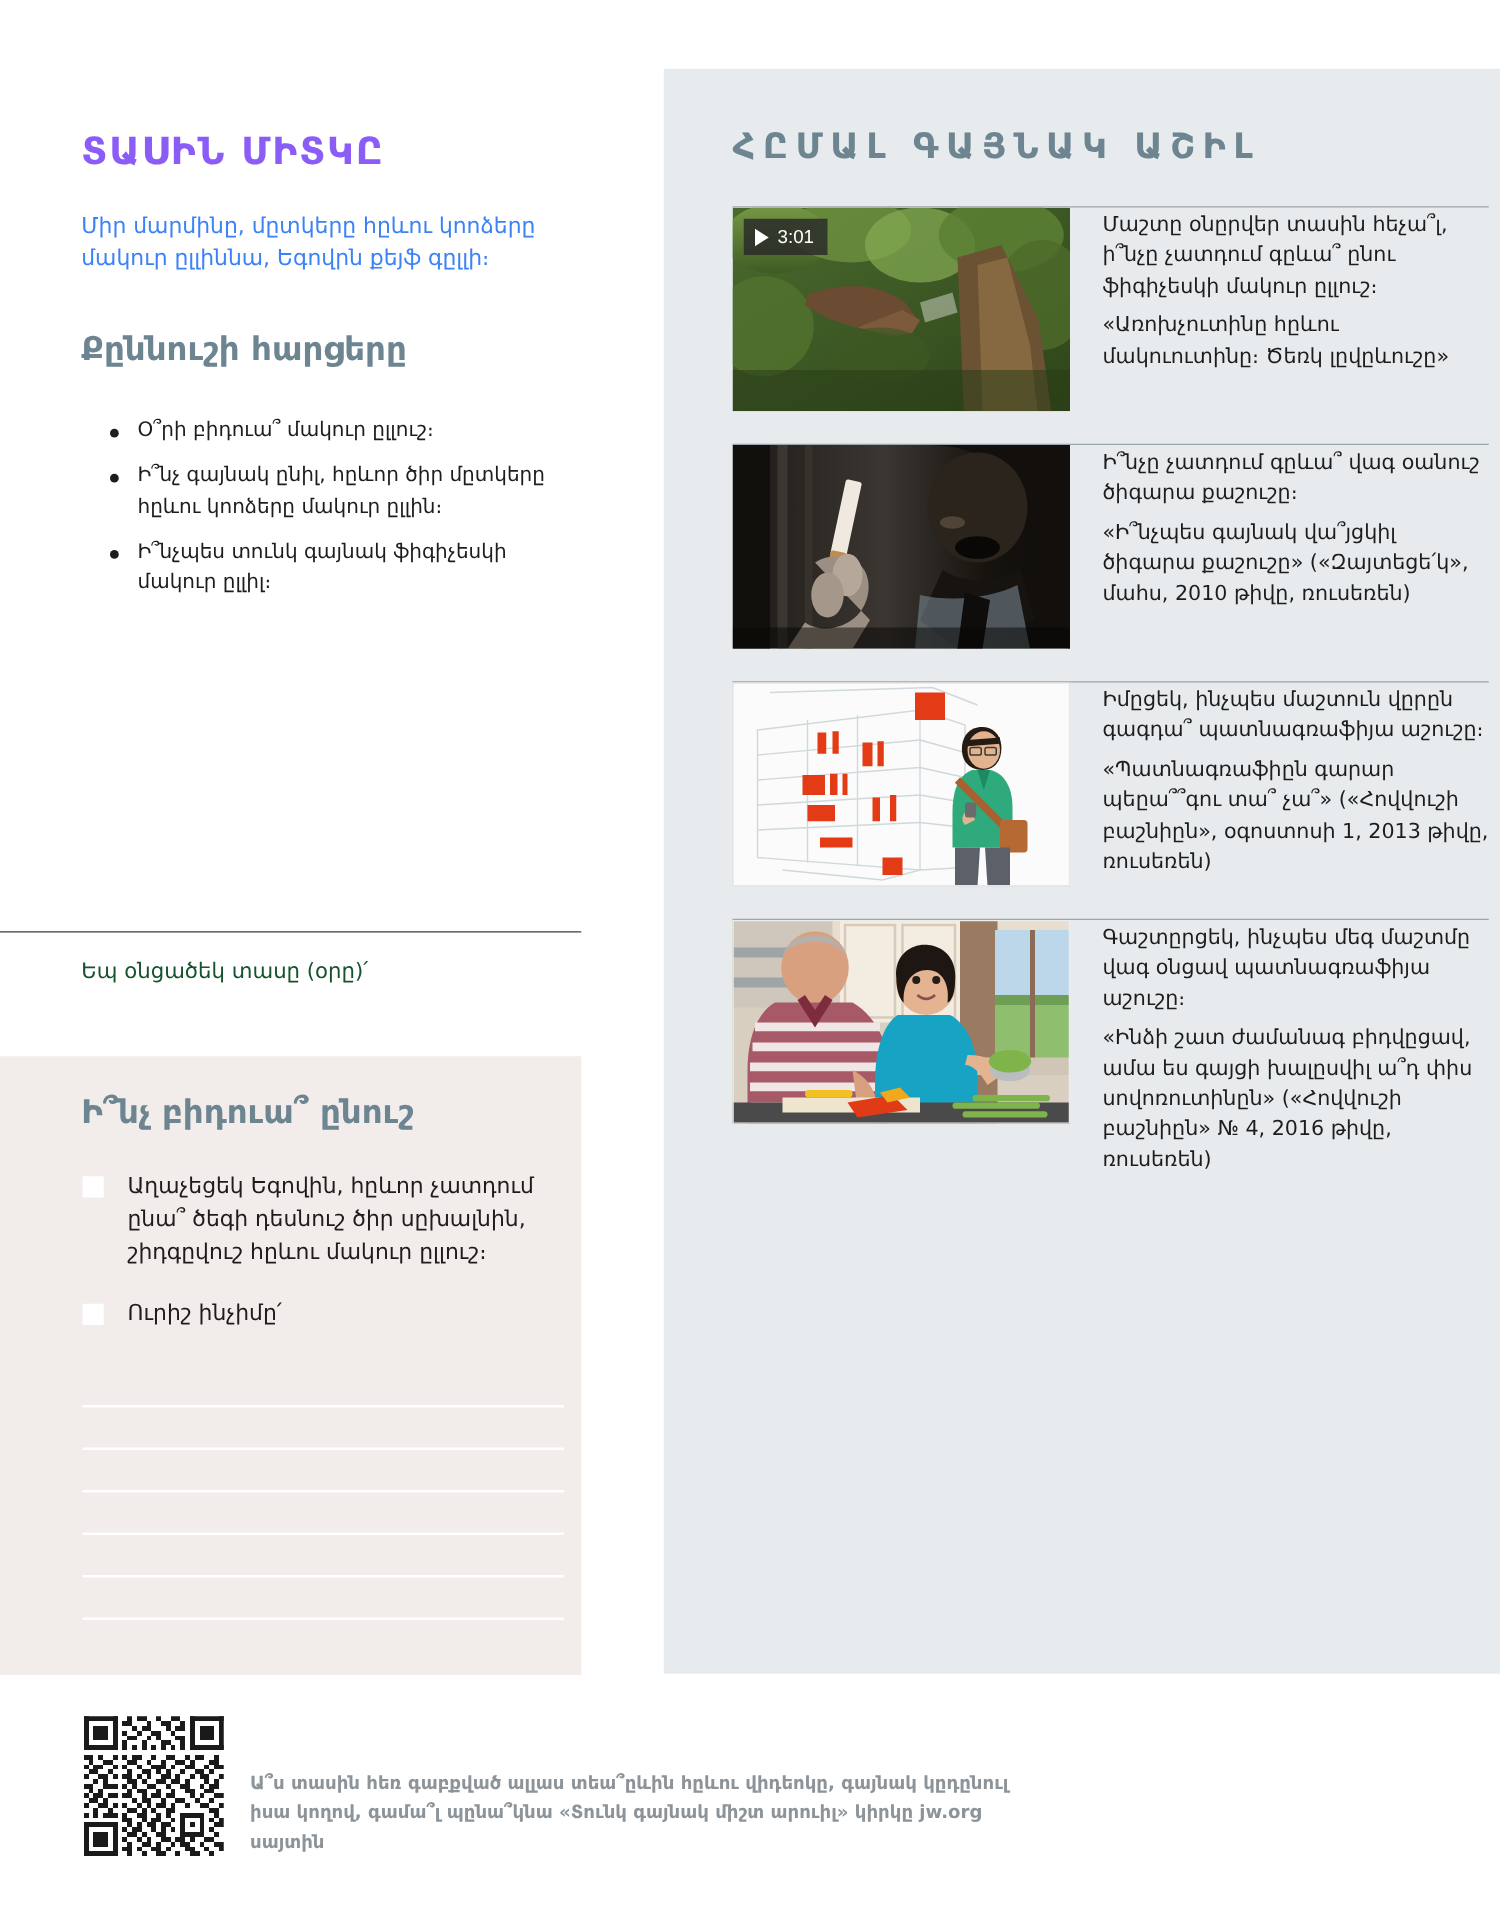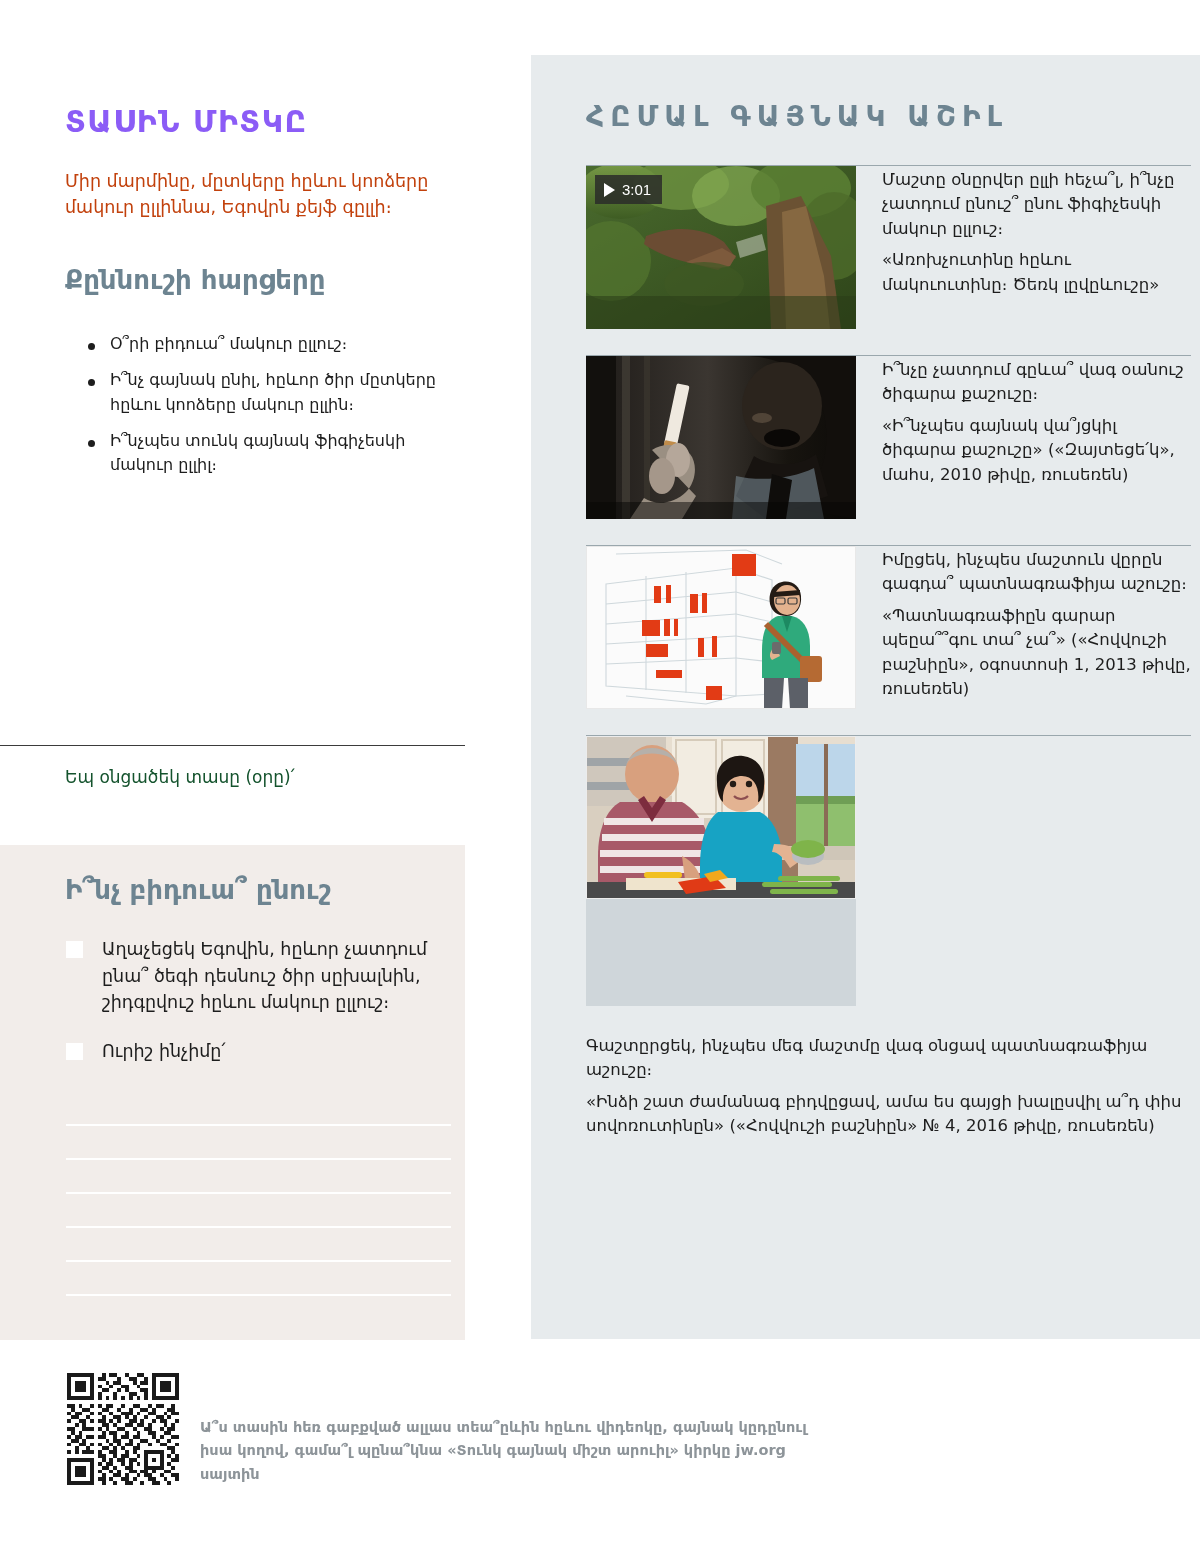--- a/index.html
+++ b/index.html
@@ -40,21 +40,21 @@
     margin-bottom: 32px;
     white-space: nowrap;
   }
 
   .media-row {
     display: flex;
     gap: 26px;
     border-top: 1px solid #9aa7ad;
     padding-bottom: 26px;
   }
-  .media-row:last-child { border-bottom: none; flex-direction: column; }
+  .media-row:last-child { border-bottom: none; }
 
   .thumb {
     position: relative;
     flex: 0 0 270px;
     width: 270px;
     height: 163px;
     overflow: hidden;
     background: #cfd6da;
   }
   .thumb svg { display: block; width: 270px; height: 163px; }
@@ -110,21 +110,21 @@
     color: #8b5cf6;
   }
 
   .intro-para {
     position: absolute;
     left: 65px;
     top: 168px;
     width: 400px;
     font-size: 17.5px;
     line-height: 1.5;
-    color: #c2410c;
+    color: #3b82f6;
   }
 
   .sub-heading {
     position: absolute;
     left: 65px;
     top: 265px;
     font-size: 26px;
     font-weight: 700;
     color: #6d8491;
   }
@@ -331,21 +331,21 @@
           <ellipse cx="118" cy="118" rx="40" ry="22" fill="#3f5824" opacity=".7"></ellipse>
           <path d="M150 76 L176 68 L180 84 L154 92 Z" fill="#d7d9cf" opacity=".5"></path>
           <rect x="0" y="130" width="270" height="33" fill="#2a3d18" opacity=".55"></rect>
         </svg>
         <div class="badge">
           <span class="tri"></span>
           <span>3:01</span>
         </div>
       </div>
       <div class="media-text">
-        <span class="intro">Մաշտը օնըրվեր ըլլի հեչա՞լ, ի՞նչը չատդում ընուշ՞ ընու ֆիգիչեսկի մակուր ըլլուշ։</span>
+        <span class="intro">Մաշտը օնըրվեր տասին հեչա՞լ, ի՞նչը չատդում գըևա՞ ընու ֆիգիչեսկի մակուր ըլլուշ։</span>
         <span class="title-bold">«Առոխչուտինը հըևու մակուուտինը։ Ծեռկ լըվըևուշը»</span><span class="cite"></span>
       </div>
     </div>
 
     <div class="media-row">
       <div class="thumb">
         <svg viewBox="0 0 270 163" preserveAspectRatio="none" aria-hidden="true">
           <defs>
             <linearGradient id="g2a" x1="0" y1="0" x2="1" y2="0">
               <stop offset="0" stop-color="#1d1a17"></stop>

